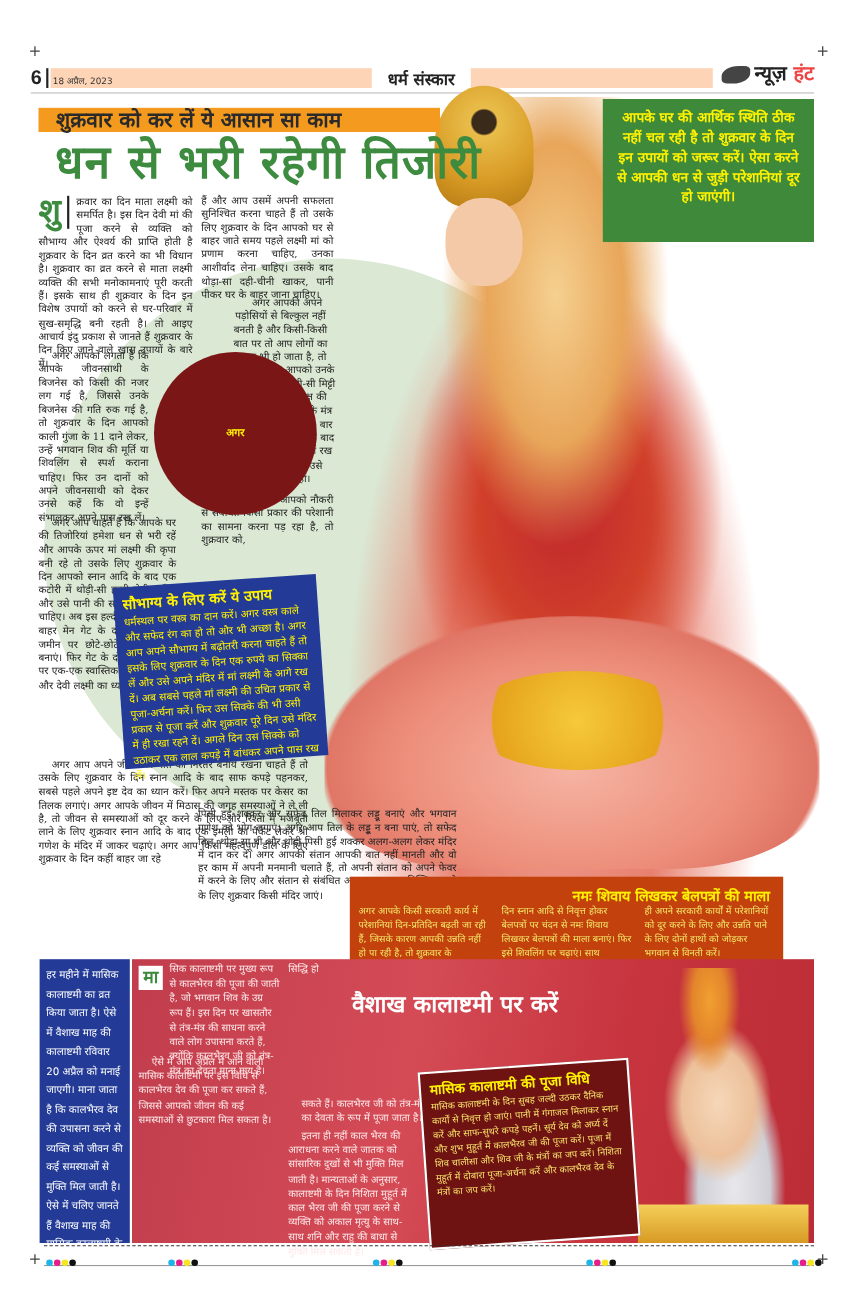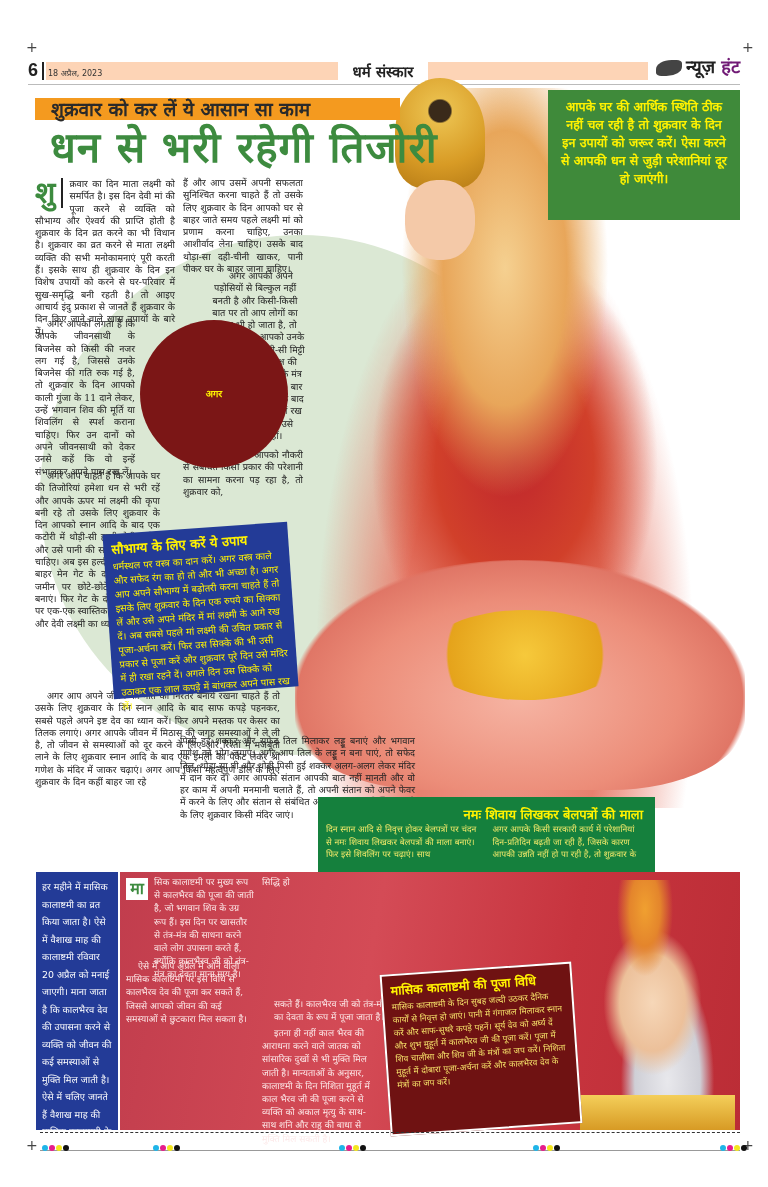--- a/index.html
+++ b/index.html
@@ -6,38 +6,38 @@
 body{width:768px;height:1187px;background:#fff;position:relative;overflow:hidden;font-family:"DejaVu Serif",serif;color:#222}
 .crop{position:absolute;color:#444;font:14px "DejaVu Sans",sans-serif;line-height:14px}
 .header{position:absolute;left:28px;top:60px;width:712px;height:22px}
 .pg{position:absolute;left:0;top:0;font:bold 18px "Liberation Sans",sans-serif;color:#222}
 .pgbar{position:absolute;left:14px;top:2px;width:2px;height:18px;background:#222}
 .date{position:absolute;left:20px;top:7px;font:8px "DejaVu Sans",sans-serif;color:#333}
 .hband1{position:absolute;left:18px;top:2px;width:292px;height:18px;background:#fdd4b6}
 .hband2{position:absolute;left:400px;top:2px;width:220px;height:18px;background:#fdd4b6}
 .section{position:absolute;left:310px;top:1px;width:90px;text-align:center;font:bold 15px "DejaVu Sans",sans-serif;color:#222}
 .logo{position:absolute;right:0;top:-6px;font:bold 18px "DejaVu Sans",sans-serif;color:#222}
-.logo .hunt{color:#701a75}
+.logo .hunt{color:#ef4444}
 .logo .bird{display:inline-block;width:26px;height:16px;background:#444;border-radius:60% 20% 60% 20%;margin-right:4px;vertical-align:middle}
 .hline{position:absolute;left:28px;top:84px;width:712px;height:1px;background:#bbb}
 .kicker{position:absolute;left:35px;top:98px;width:365px;height:22px;background:#f49a1f;font:bold 19px "DejaVu Sans",sans-serif;color:#2a2a2a;padding-left:16px;line-height:22px}
 .title{position:absolute;left:50px;top:122px;font:bold 42px "DejaVu Sans",sans-serif;color:#3d8b3f;letter-spacing:1px;line-height:52px}
 .greenbox{position:absolute;left:548px;top:90px;width:192px;height:130px;background:#3f8a3a;padding:8px 10px;font:bold 12.5px "DejaVu Sans",sans-serif;color:#fff200;line-height:18px;text-align:center}
 .goddess{position:absolute;left:262px;top:88px;width:486px;height:720px;background:radial-gradient(ellipse at 50% 25%,#f5d090 0,#e8a65a 18%,transparent 30%),radial-gradient(ellipse at 52% 52%,#c0272d 0,#d1402a 22%,transparent 40%),radial-gradient(ellipse at 50% 80%,#f0a090 0,#e8806f 30%,transparent 55%);border-radius:40% 40% 10% 10%}
 .crown{position:absolute;left:395px;top:78px;width:90px;height:110px;border-radius:50% 50% 30% 30%;background:radial-gradient(circle at 50% 30%,#3a2a1a 0,#3a2a1a 12%,#e9bd4a 14%,#d89b25 60%,#b57a15 100%)}
 .face{position:absolute;left:405px;top:180px;width:70px;height:80px;border-radius:45%;background:#f4c9a8}
 .coins{position:absolute;left:425px;top:610px;width:200px;height:90px;border-radius:50%;background:radial-gradient(circle,#f6c93b 0,#e5a31b 70%,transparent 72%)}
 .lotus{position:absolute;left:295px;top:560px;width:450px;height:230px;border-radius:50% 50% 30% 30%;background:radial-gradient(ellipse at 50% 60%,#f6b4a3 0,#ec8d79 50%,#e07666 70%,transparent 72%)}
 .bgcircle{position:absolute;left:40px;top:235px;width:520px;height:520px;border-radius:50%;background:#dbe8d4}
 .col{position:absolute;font:9.3px "DejaVu Serif",serif;line-height:12.3px;color:#222;text-align:justify}
 .dropcap{float:left;font:bold 30px "DejaVu Sans",sans-serif;color:#3d8b3f;line-height:30px;margin-right:6px;padding-right:6px;border-right:2px solid #222}
 .circle{position:absolute;left:140px;top:320px;width:148px;height:148px;border-radius:50%;background:#7b1616;color:#fff200;font:bold 9.5px "DejaVu Sans",sans-serif;line-height:14.5px;text-align:center;padding:12px 6px;display:flex;flex-direction:column;justify-content:center}
 .bluebox{position:absolute;left:108px;top:528px;width:185px;height:165px;background:#233b97;color:#fff200;padding:6px 8px;transform:rotate(-4deg);font:9.5px "DejaVu Sans",sans-serif;line-height:14px}
 .bluebox h3{font:bold 13px "DejaVu Sans",sans-serif;margin-bottom:2px}
-.belbox{position:absolute;left:318px;top:797px;width:337px;height:80px;background:#15803d;padding:6px 8px}
+.belbox{position:absolute;left:318px;top:797px;width:394px;height:80px;background:#c2410c;padding:6px 8px}
 .belbox h3{position:absolute;right:12px;top:8px;font:bold 13px "DejaVu Sans",sans-serif;color:#fff200}
 .belcols{position:absolute;left:8px;top:26px;right:8px;display:flex;gap:12px}
 .belcols div{flex:1;font:8.6px "DejaVu Sans",sans-serif;color:#f3e96a;line-height:12.5px}
 .lowerleft{position:absolute;left:36px;top:872px;width:82px;height:258px;background:#233b97;color:#fff;font:9.4px "DejaVu Sans",sans-serif;line-height:17.5px;padding:6px 6px}
 .bhairav{position:absolute;left:120px;top:872px;width:620px;height:258px;background:linear-gradient(100deg,#c13d4d 0,#d44b56 40%,#c7343e 70%,#bb2d36 100%)}
 .bhairav .sidecap{position:absolute;left:6px;top:6px;width:22px;height:22px;background:#fff;color:#3d8b3f;font:bold 16px "DejaVu Sans",sans-serif;text-align:center;line-height:22px}
 .btxt{position:absolute;font:9px "DejaVu Serif",serif;line-height:13.2px;color:#fde9e9}
 .btxt b{color:#fff}
 .btitle1{position:absolute;left:200px;top:26px;font:bold 21px "DejaVu Sans",sans-serif;color:#fff}
 .btitle2{position:absolute;left:130px;top:58px;font:bold 32px "DejaVu Sans",sans-serif;color:#fff200}
@@ -100,28 +100,30 @@
 </div>
 
 <div class="bluebox">
   <h3>सौभाग्य के लिए करें ये उपाय</h3>
   <p>धर्मस्थल पर वस्त्र का दान करें। अगर वस्त्र काले और सफेद रंग का हो तो और भी अच्छा है। अगर आप अपने सौभाग्य में बढ़ोतरी करना चाहते हैं तो इसके लिए शुक्रवार के दिन एक रुपये का सिक्का लें और उसे अपने मंदिर में मां लक्ष्मी के आगे रख दें। अब सबसे पहले मां लक्ष्मी की उचित प्रकार से पूजा-अर्चना करें। फिर उस सिक्के की भी उसी प्रकार से पूजा करें और शुक्रवार पूरे दिन उसे मंदिर में ही रखा रहने दें। अगले दिन उस सिक्के को उठाकर एक लाल कपड़े में बांधकर अपने पास रख लें।</p>
 </div>
 
 <div class="belbox">
   <h3>नमः शिवाय लिखकर बेलपत्रों की माला</h3>
   <div class="belcols">
+    <div>अगर आपके किसी सरकारी कार्य में परेशानियां दिन-प्रतिदिन बढ़ती जा रही हैं, जिसके कारण आपकी उन्नति नहीं हो पा रही है, तो शुक्रवार के</div>
     <div>दिन स्नान आदि से निवृत्त होकर बेलपत्रों पर चंदन से नमः शिवाय लिखकर बेलपत्रों की माला बनाएं। फिर इसे शिवलिंग पर चढ़ाएं। साथ</div>
-    <div>अगर आपके किसी सरकारी कार्य में परेशानियां दिन-प्रतिदिन बढ़ती जा रही हैं, जिसके कारण आपकी उन्नति नहीं हो पा रही है, तो शुक्रवार के</div>
+    <div>ही अपने सरकारी कार्यों में परेशानियों को दूर करने के लिए और उन्नति पाने के लिए दोनों हाथों को जोड़कर भगवान से विनती करें।</div>
   </div>
 </div>
 
 <div class="lowerleft">हर महीने में मासिक कालाष्टमी का व्रत किया जाता है। ऐसे में वैशाख माह की कालाष्टमी रविवार 20 अप्रैल को मनाई जाएगी। माना जाता है कि कालभैरव देव की उपासना करने से व्यक्ति को जीवन की कई समस्याओं से मुक्ति मिल जाती है। ऐसे में चलिए जानते हैं वैशाख माह की मासिक कालाष्टमी के लिए कालभैरव की पूजा विधि और मंत्र।</div>
 <div class="bhairav">
   <div class="sidecap">मा</div>
+  <div class="btitle1">वैशाख कालाष्टमी पर करें</div>
   <div class="btxt" style="left:6px;top:88px;width:125px;text-indent:12px">ऐसे में आप अप्रैल में आने वाली मासिक कालाष्टमी पर इस विधि से कालभैरव देव की पूजा कर सकते हैं, जिससे आपको जीवन की कई समस्याओं से छुटकारा मिल सकता है।</div>
   <div class="btxt" style="left:34px;top:4px;width:100px">सिक कालाष्टमी पर मुख्य रूप से कालभैरव की पूजा की जाती है, जो भगवान शिव के उग्र रूप हैं। इस दिन पर खासतौर से तंत्र-मंत्र की साधना करने वाले लोग उपासना करते हैं, क्योंकि कालभैरव जी को तंत्र-मंत्र का देवता माना गाय है।</div>
   <div class="btxt" style="left:142px;top:4px;width:100px">सिद्धि हो</div>
   <div class="btxt" style="left:154px;top:126px;width:115px">सकते हैं। कालभैरव जी को तंत्र-मंत्र का देवता के रूप में पूजा जाता है।</div>
   <div class="btxt" style="left:142px;top:155px;width:115px;text-indent:12px">इतना ही नहीं काल भैरव की आराधना करने वाले जातक को सांसारिक दुखों से भी मुक्ति मिल जाती है। मान्यताओं के अनुसार, कालाष्टमी के दिन निशिता मुहूर्त में काल भैरव जी की पूजा करने से व्यक्ति को अकाल मृत्यु के साथ-साथ शनि और राहु की बाधा से मुक्ति मिल सकती है।</div>
 </div>
 <div class="figure"></div>
 <div class="pedestal"></div>
 <div class="pujabox">
   <h3>मासिक कालाष्टमी की पूजा विधि</h3>

